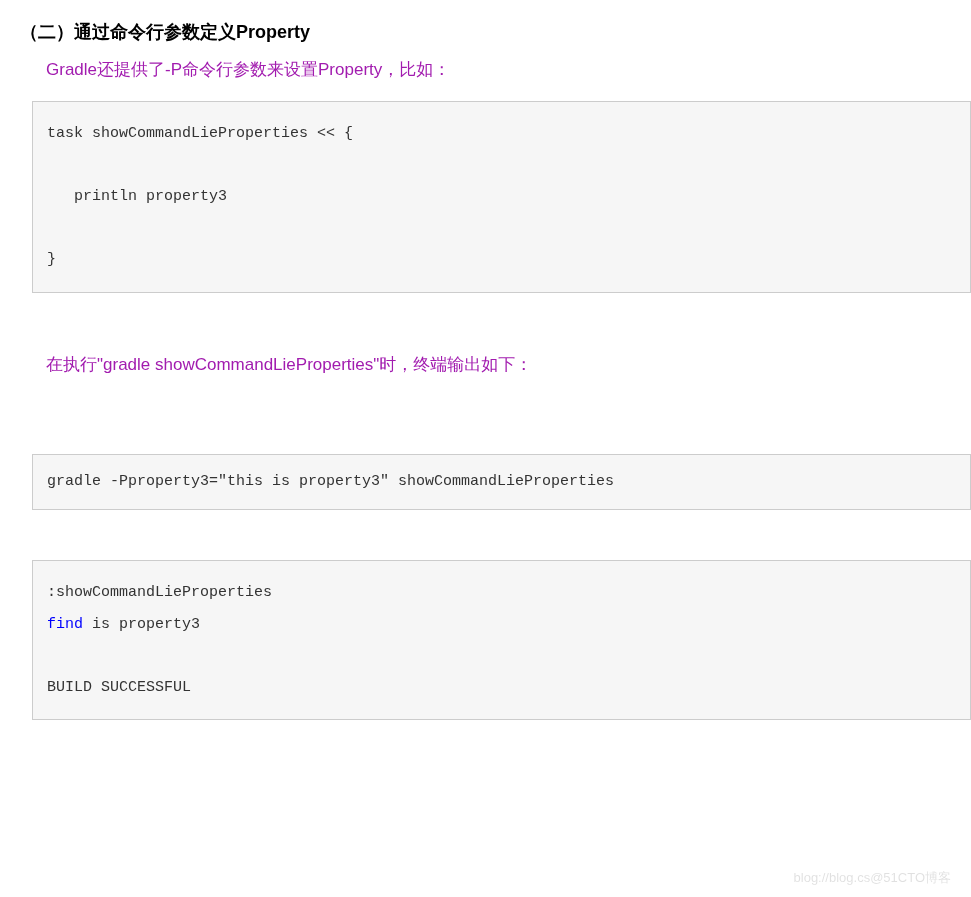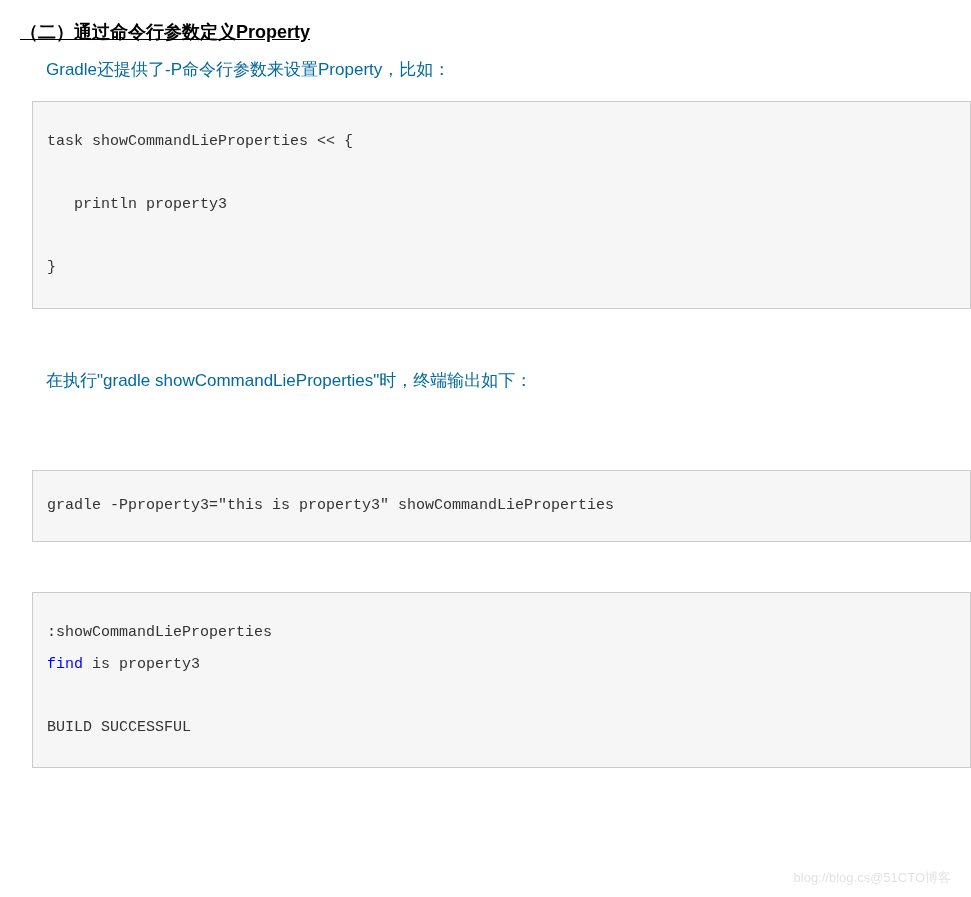--- a/index.html
+++ b/index.html
@@ -14,33 +14,32 @@
       width: 971px;
     }
     .container {
       padding: 20px 0;
     }
     .section-title {
       font-size: 18px;
       font-weight: bold;
       color: #000;
       margin: 0 0 12px 20px;
-      text-decoration: underline;
     }
     .description {
       font-size: 17px;
-      color: #0369a1;
+      color: #a21caf;
       margin: 0 0 18px 46px;
       line-height: 1.6;
     }
     pre.code-block {
       background: #f6f6f6;
       border: 1px solid #cccccc;
       margin: 0 0 0 32px;
-      padding: 24px 14px;
+      padding: 16px 14px;
       font-family: "Courier New", Consolas, monospace;
       font-size: 15px;
       line-height: 2.1;
       color: #333;
       white-space: pre;
       overflow-x: auto;
     }
     pre.code-block.tight {
       line-height: 1.5;
     }

